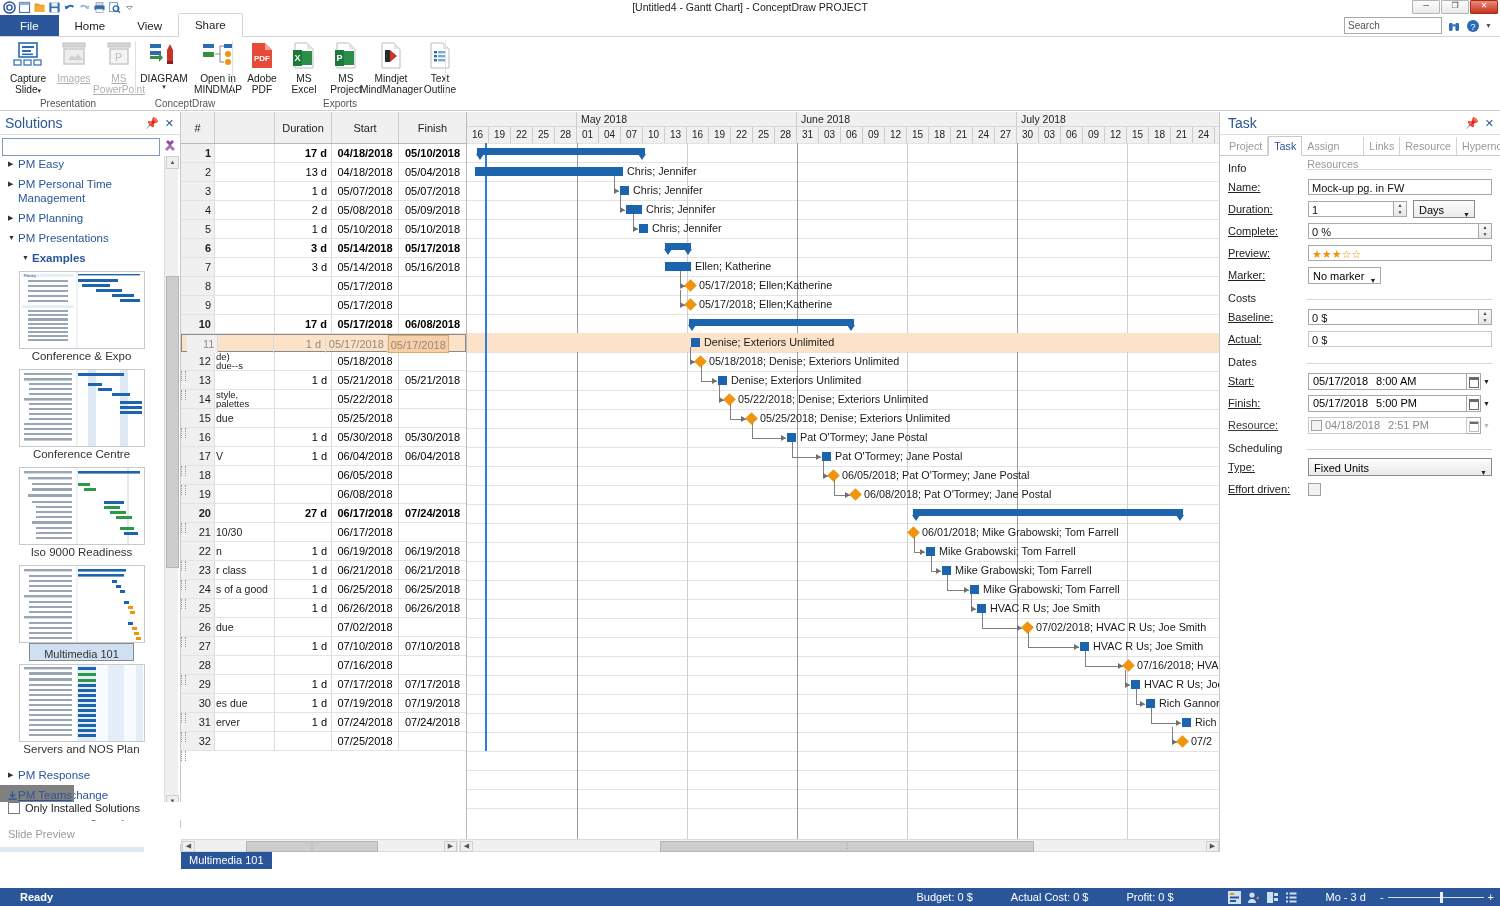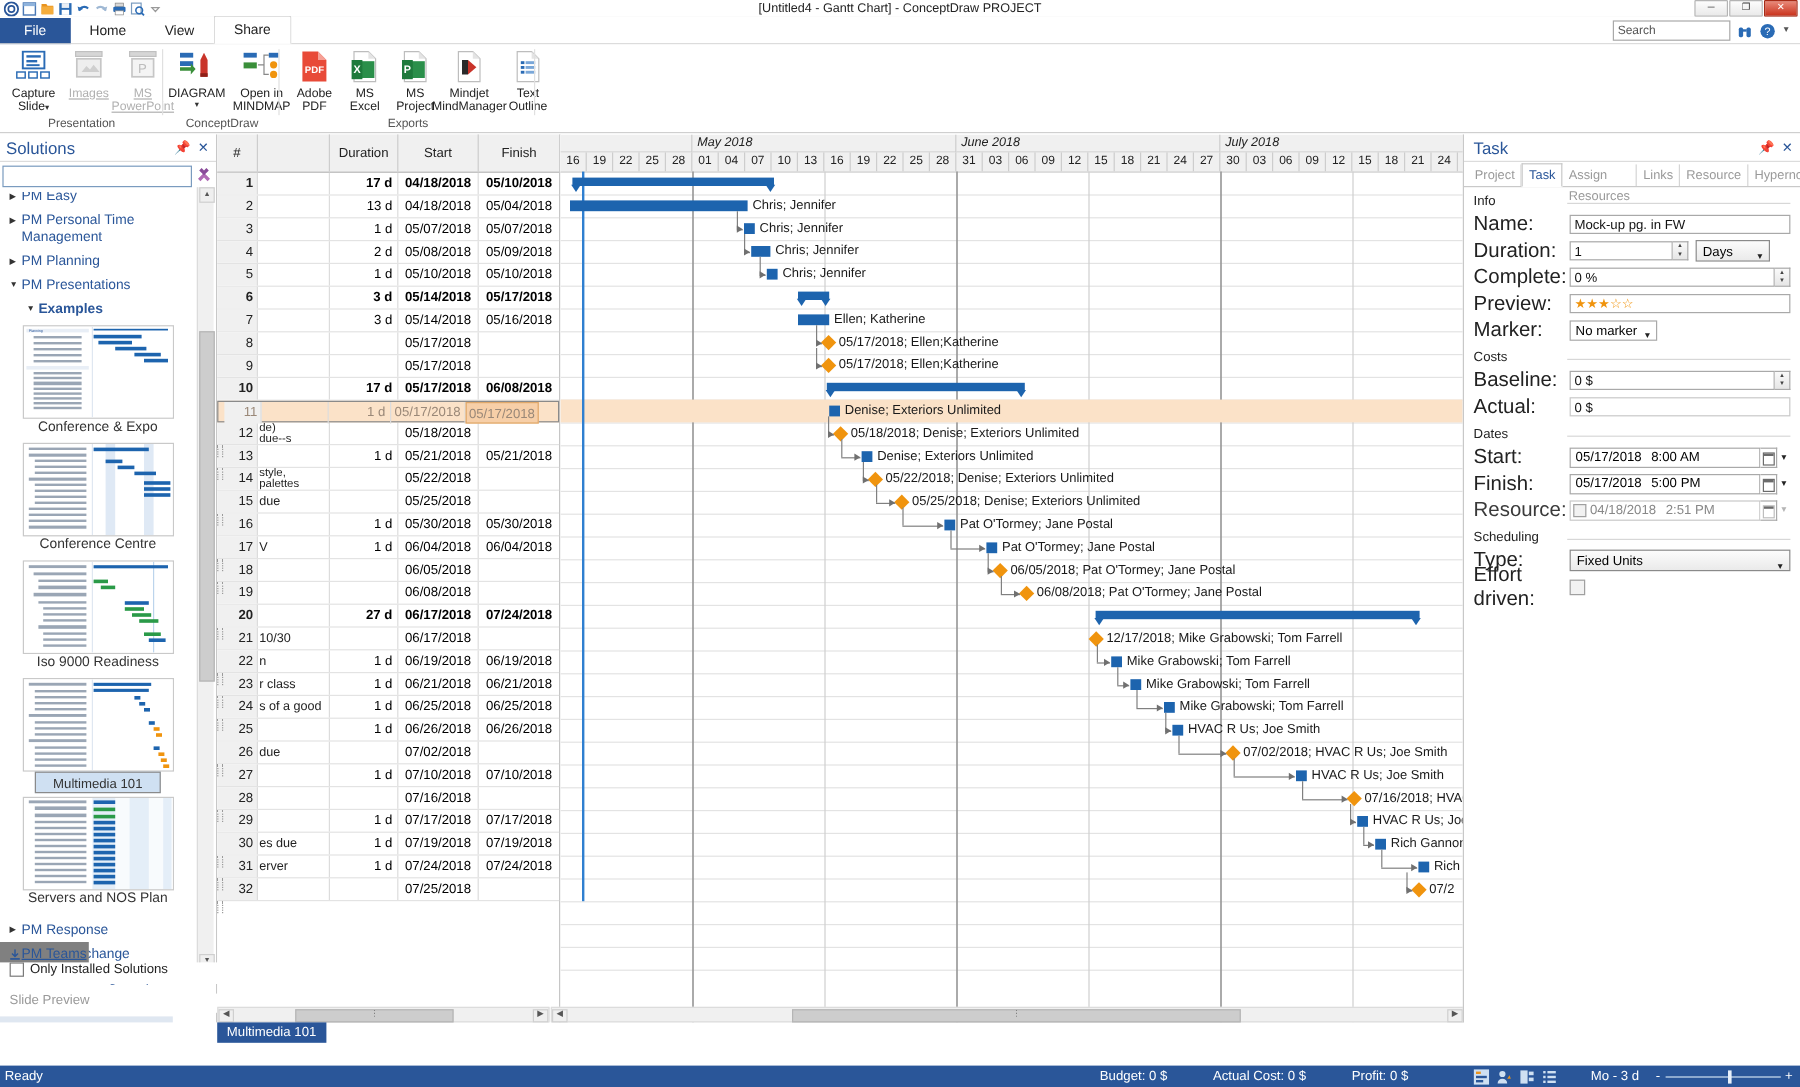--- a/index.html
+++ b/index.html
@@ -109,21 +109,21 @@
   .gutter{position:absolute;left:0;top:31px;width:4px;bottom:0;}
   .gutter i{position:absolute;left:0px;width:3px;height:10px;border-left:1px dotted #9a9a9a;
     border-right:1px dotted #9a9a9a;}
 
   
   .chart{position:absolute;left:286px;top:0;right:0;height:740px;overflow:hidden;background:#fff;}
   .chead{position:absolute;left:0;top:0;right:0;height:31px;background:#f0f0f0;
     border-bottom:1px solid #b9b9b9;}
   .mrow{position:absolute;left:0;top:0;height:15px;width:3000px;}
   .mcell{position:absolute;top:0;height:15px;line-height:15px;font-size:10.5px;color:#222;
-    padding-left:4px;box-sizing:border-box;border-right:1px solid #cdcdcd;border-bottom:1px solid #d8d8d8;font-style:italic;}
+    padding-left:4px;box-sizing:border-box;border-right:1px solid #cdcdcd;border-bottom:1px solid #d8d8d8;}
   .drow{position:absolute;left:0;top:15px;height:16px;width:3000px;}
   .dcell{position:absolute;top:0;height:16px;line-height:16px;font-size:10px;color:#222;text-align:center;
     box-sizing:border-box;border-right:1px solid #cdcdcd;}
   .cbody{position:absolute;left:0;top:31px;right:0;bottom:0;}
   .grid-v{position:absolute;top:0;bottom:0;width:1px;background:#d0d0d0;}
   .grid-m{position:absolute;top:0;bottom:0;width:1px;background:#9a9a9a;}
   .grid-h{position:absolute;left:0;right:0;height:1px;background:#e3e3e3;}
   .rowhl{position:absolute;left:0;right:0;height:19px;background:#fbe2c8;}
   .todayline{position:absolute;top:0;bottom:0;width:2px;background:#2f7fd0;}
   .bar{position:absolute;height:9px;background:#1d64ae;}
@@ -156,21 +156,21 @@
   .tp-head .hb{font-size:11px;color:#2a5699;padding-right:6px;}
   .tp-tabs{display:flex;align-items:flex-end;height:20px;padding-left:4px;border-bottom:1px solid #c9c9c9;}
   .tp-tab{font-size:10.7px;color:#9a9a9a;padding:0 5px;height:18px;line-height:18px;
     border-right:1px solid #d5d5d5;}
   .tp-tab:last-child{border-right:none;}
   .tp-tab.active{color:#2a5699;background:#fff;border:1px solid #c9c9c9;border-bottom:1px solid #fff;
     position:relative;top:1px;}
   .sec{font-size:11px;color:#222;margin:6px 0 2px 8px;position:relative;}
   .sec .rule{position:absolute;left:78px;right:8px;top:7px;height:1px;background:#d7d7d7;}
   .frow{display:flex;align-items:center;height:22px;margin-left:8px;margin-right:8px;}
-  .flab{width:80px;font-size:17px;color:#222;}
+  .flab{width:80px;font-size:11px;color:#222;text-decoration:underline;}
   .fctl{flex:1;display:flex;align-items:center;}
   .inp{flex:1;height:16px;border:1px solid #a9a9a9;background:#fff;font-size:11px;line-height:16px;
     padding:0 3px;box-sizing:border-box;color:#111;}
   .inp.ro{border:1px solid #c9c9c9;background:#fff;}
   .spin{width:13px;height:16px;border:1px solid #a9a9a9;border-left:none;background:linear-gradient(#fafafa,#e6e6e6);
     display:flex;flex-direction:column;box-sizing:border-box;}
   .spin i{flex:1;font-size:5px;text-align:center;line-height:7px;color:#444;font-style:normal;}
   .sel{height:18px;border:1px solid #8a8a8a;background:linear-gradient(#fcfcfc,#eaeaea);font-size:11px;
     line-height:18px;padding:0 16px 0 5px;position:relative;box-sizing:border-box;}
   .sel .cv{position:absolute;right:4px;top:5px;font-size:7px;color:#222;}
@@ -187,21 +187,21 @@
     box-sizing:border-box;}
   .dtcal{position:absolute;left:2px;top:3px;width:8px;height:9px;border:1px solid #6b6b6b;background:#fff;}
   .dtcal:before{content:"";position:absolute;left:0;top:0;right:0;height:2px;background:#6b6b6b;}
   .dtcv{width:11px;height:17px;font-size:7px;text-align:center;line-height:17px;color:#222;}
   .grayrow .flab{color:#3a3a3a;}
   .grayrow .dtbox{color:#888;border-color:#c9c9c9;}
 
   
   .statusbar{position:absolute;left:0;bottom:0;width:1500px;height:18px;background:#2a5699;color:#fff;
     font-size:11px;display:flex;align-items:center;}
-  .sb-ready{padding-left:4px;}
+  .sb-ready{padding-left:20px;font-weight:bold;}
   .sb-right{position:absolute;right:0;top:0;height:18px;display:flex;align-items:center;gap:14px;
     padding-right:6px;}
   .sb-cell{font-size:11px;}
   .sb-icons{display:flex;align-items:center;gap:6px;}
   .sb-ic{width:13px;height:13px;}
   .zoomslider{display:flex;align-items:center;gap:4px;}
   .zsl{width:96px;height:1px;background:#cfe0f2;position:relative;}
   .zsl .knob{position:absolute;left:52px;top:-5px;width:3px;height:11px;background:#e8f0fa;}
 </style>
 </head>
@@ -1124,21 +1124,21 @@
           <div class="arrow" style="left: 356px; top: 330px;"></div>
           <div class="dia" style="left: 384px; top: 347px;"></div>
           <div class="lbl" style="left: 397px; top: 345px;">06/08/2018; Pat O'Tormey; Jane Postal</div>
           <div class="link v" style="left: 367px; top: 337px; height: 15px;"></div>
           <div class="link h" style="left: 367px; top: 352px; width: 16px;"></div>
           <div class="arrow" style="left: 378px; top: 349px;"></div>
           <div class="sumbar" style="left: 446px; width: 270px; top: 366px;"></div>
           <div class="sumcap" style="left: 445px; top: 372px;"></div>
           <div class="sumcap" style="left: 709px; top: 372px;"></div>
           <div class="dia" style="left: 442px; top: 385px;"></div>
-          <div class="lbl" style="left: 455px; top: 383px;">12/17/2018; Mike Grabowski; Tom Farrell</div>
+          <div class="lbl" style="left: 455px; top: 383px;">06/01/2018; Mike Grabowski; Tom Farrell</div>
           <div class="sq" style="left: 459px; top: 404px;"></div>
           <div class="lbl" style="left: 472px; top: 402px;">Mike Grabowski; Tom Farrell</div>
           <div class="link v" style="left: 447px; top: 394px; height: 15px;"></div>
           <div class="link h" style="left: 447px; top: 409px; width: 11px;"></div>
           <div class="arrow" style="left: 453px; top: 406px;"></div>
           <div class="sq" style="left: 475px; top: 423px;"></div>
           <div class="lbl" style="left: 488px; top: 421px;">Mike Grabowski; Tom Farrell</div>
           <div class="link v" style="left: 464px; top: 413px; height: 15px;"></div>
           <div class="link h" style="left: 464px; top: 428px; width: 10px;"></div>
           <div class="arrow" style="left: 469px; top: 425px;"></div>

